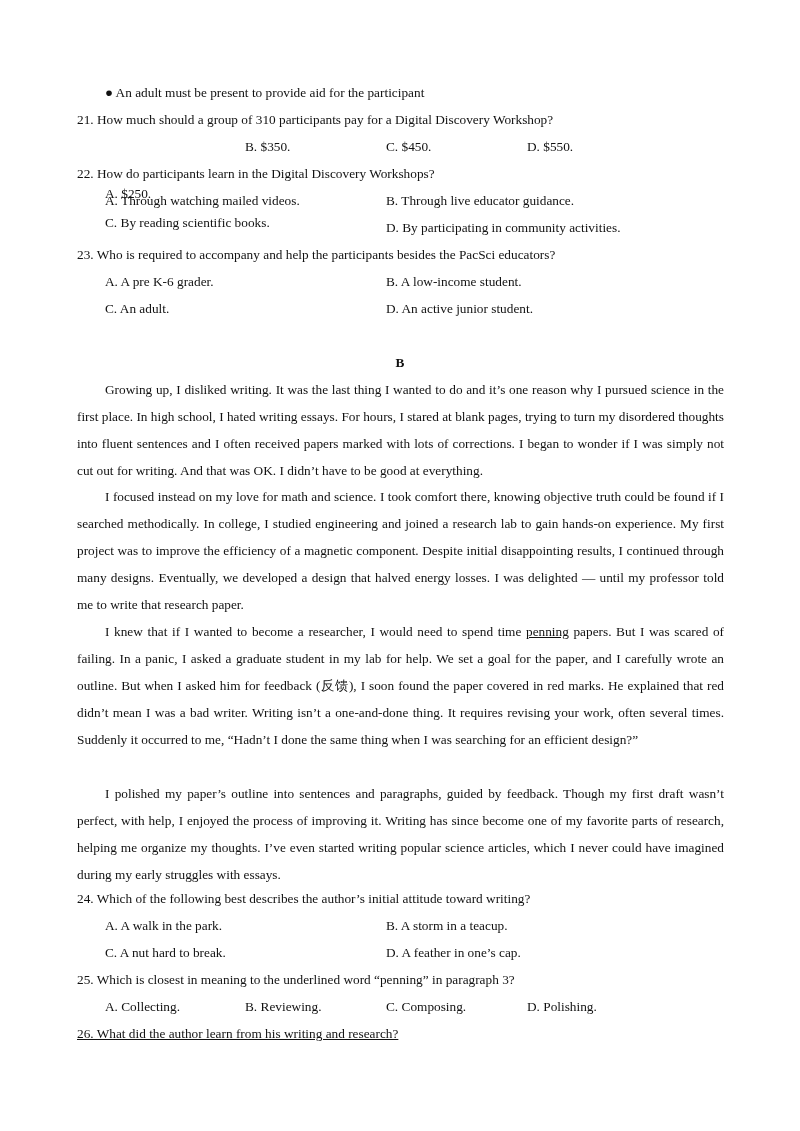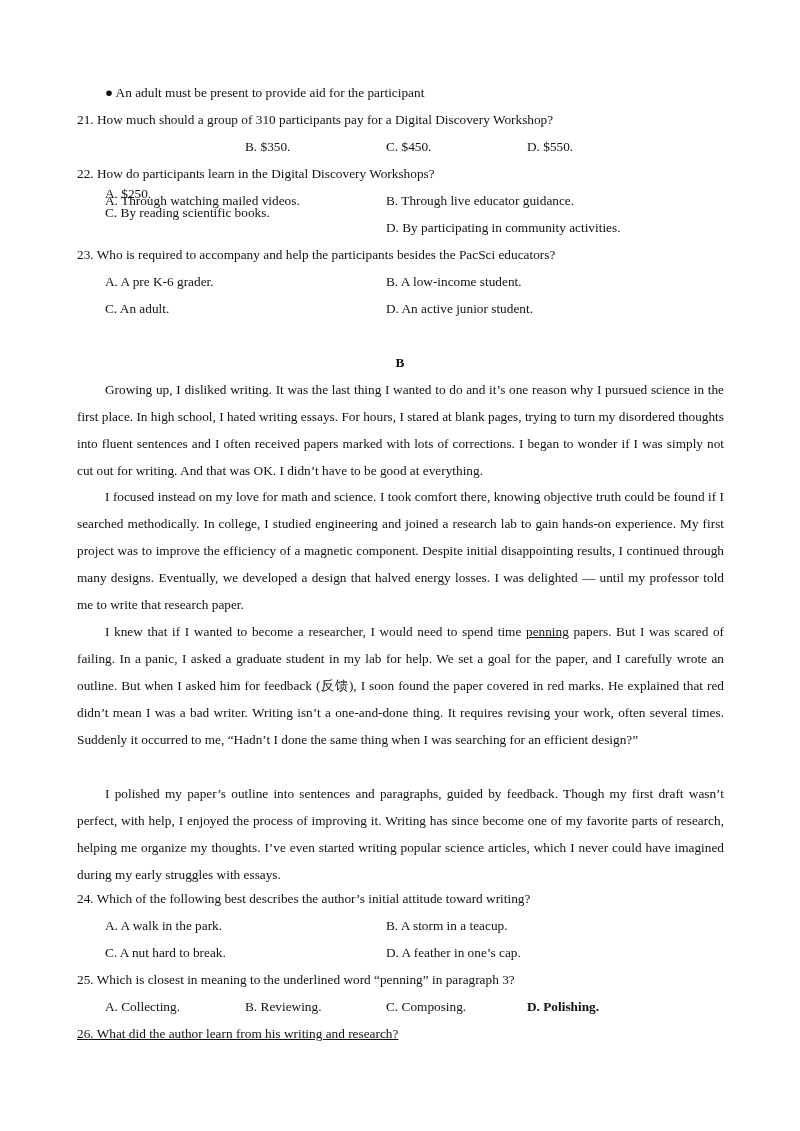--- a/index.html
+++ b/index.html
@@ -29,21 +29,21 @@
 
 <div class="line" style="top:111px;">21. How much should a group of 310 participants pay for a Digital Discovery Workshop?</div>
 <div class="opt q4a" style="top:138px;margin-top:47px;">A. $250.</div>
 <div class="opt q4b" style="top:138px;">B. $350.</div>
 <div class="opt q4c" style="top:138px;">C. $450.</div>
 <div class="opt q4d" style="top:138px;">D. $550.</div>
 
 <div class="line" style="top:165px;">22. How do participants learn in the Digital Discovery Workshops?</div>
 <div class="opt col1" style="top:192px;">A. Through watching mailed videos.</div>
 <div class="opt col2" style="top:192px;">B. Through live educator guidance.</div>
-<div class="opt col1" style="top:204px;">C. By reading scientific books.</div>
+<div class="opt col1" style="top:214px;">C. By reading scientific books.</div>
 <div class="opt col2" style="top:219px;">D. By participating in community activities.</div>
 
 <div class="line" style="top:246px;">23. Who is required to accompany and help the participants besides the PacSci educators?</div>
 <div class="opt col1" style="top:273px;">A. A pre K-6 grader.</div>
 <div class="opt col2" style="top:273px;">B. A low-income student.</div>
 <div class="opt col1" style="top:300px;">C. An adult.</div>
 <div class="opt col2" style="top:300px;">D. An active junior student.</div>
 
 <div class="heading" style="top:354px;">B</div>
 
@@ -55,15 +55,15 @@
 <div class="line" style="top:890px;">24. Which of the following best describes the author’s initial attitude toward writing?</div>
 <div class="opt col1" style="top:917px;">A. A walk in the park.</div>
 <div class="opt col2" style="top:917px;">B. A storm in a teacup.</div>
 <div class="opt col1" style="top:944px;">C. A nut hard to break.</div>
 <div class="opt col2" style="top:944px;">D. A feather in one’s cap.</div>
 
 <div class="line" style="top:971px;">25. Which is closest in meaning to the underlined word “penning” in paragraph 3?</div>
 <div class="opt q4a" style="top:998px;">A. Collecting.</div>
 <div class="opt q4b" style="top:998px;">B. Reviewing.</div>
 <div class="opt q4c" style="top:998px;">C. Composing.</div>
-<div class="opt q4d" style="top:998px;font-weight:bold;">D. Polishing.</div>
+<div class="opt q4d" style="top:998px;">D. Polishing.</div>
 
 <div class="line" style="top:1025px;text-decoration:underline;">26. What did the author learn from his writing and research?</div>
 
 </body></html>

